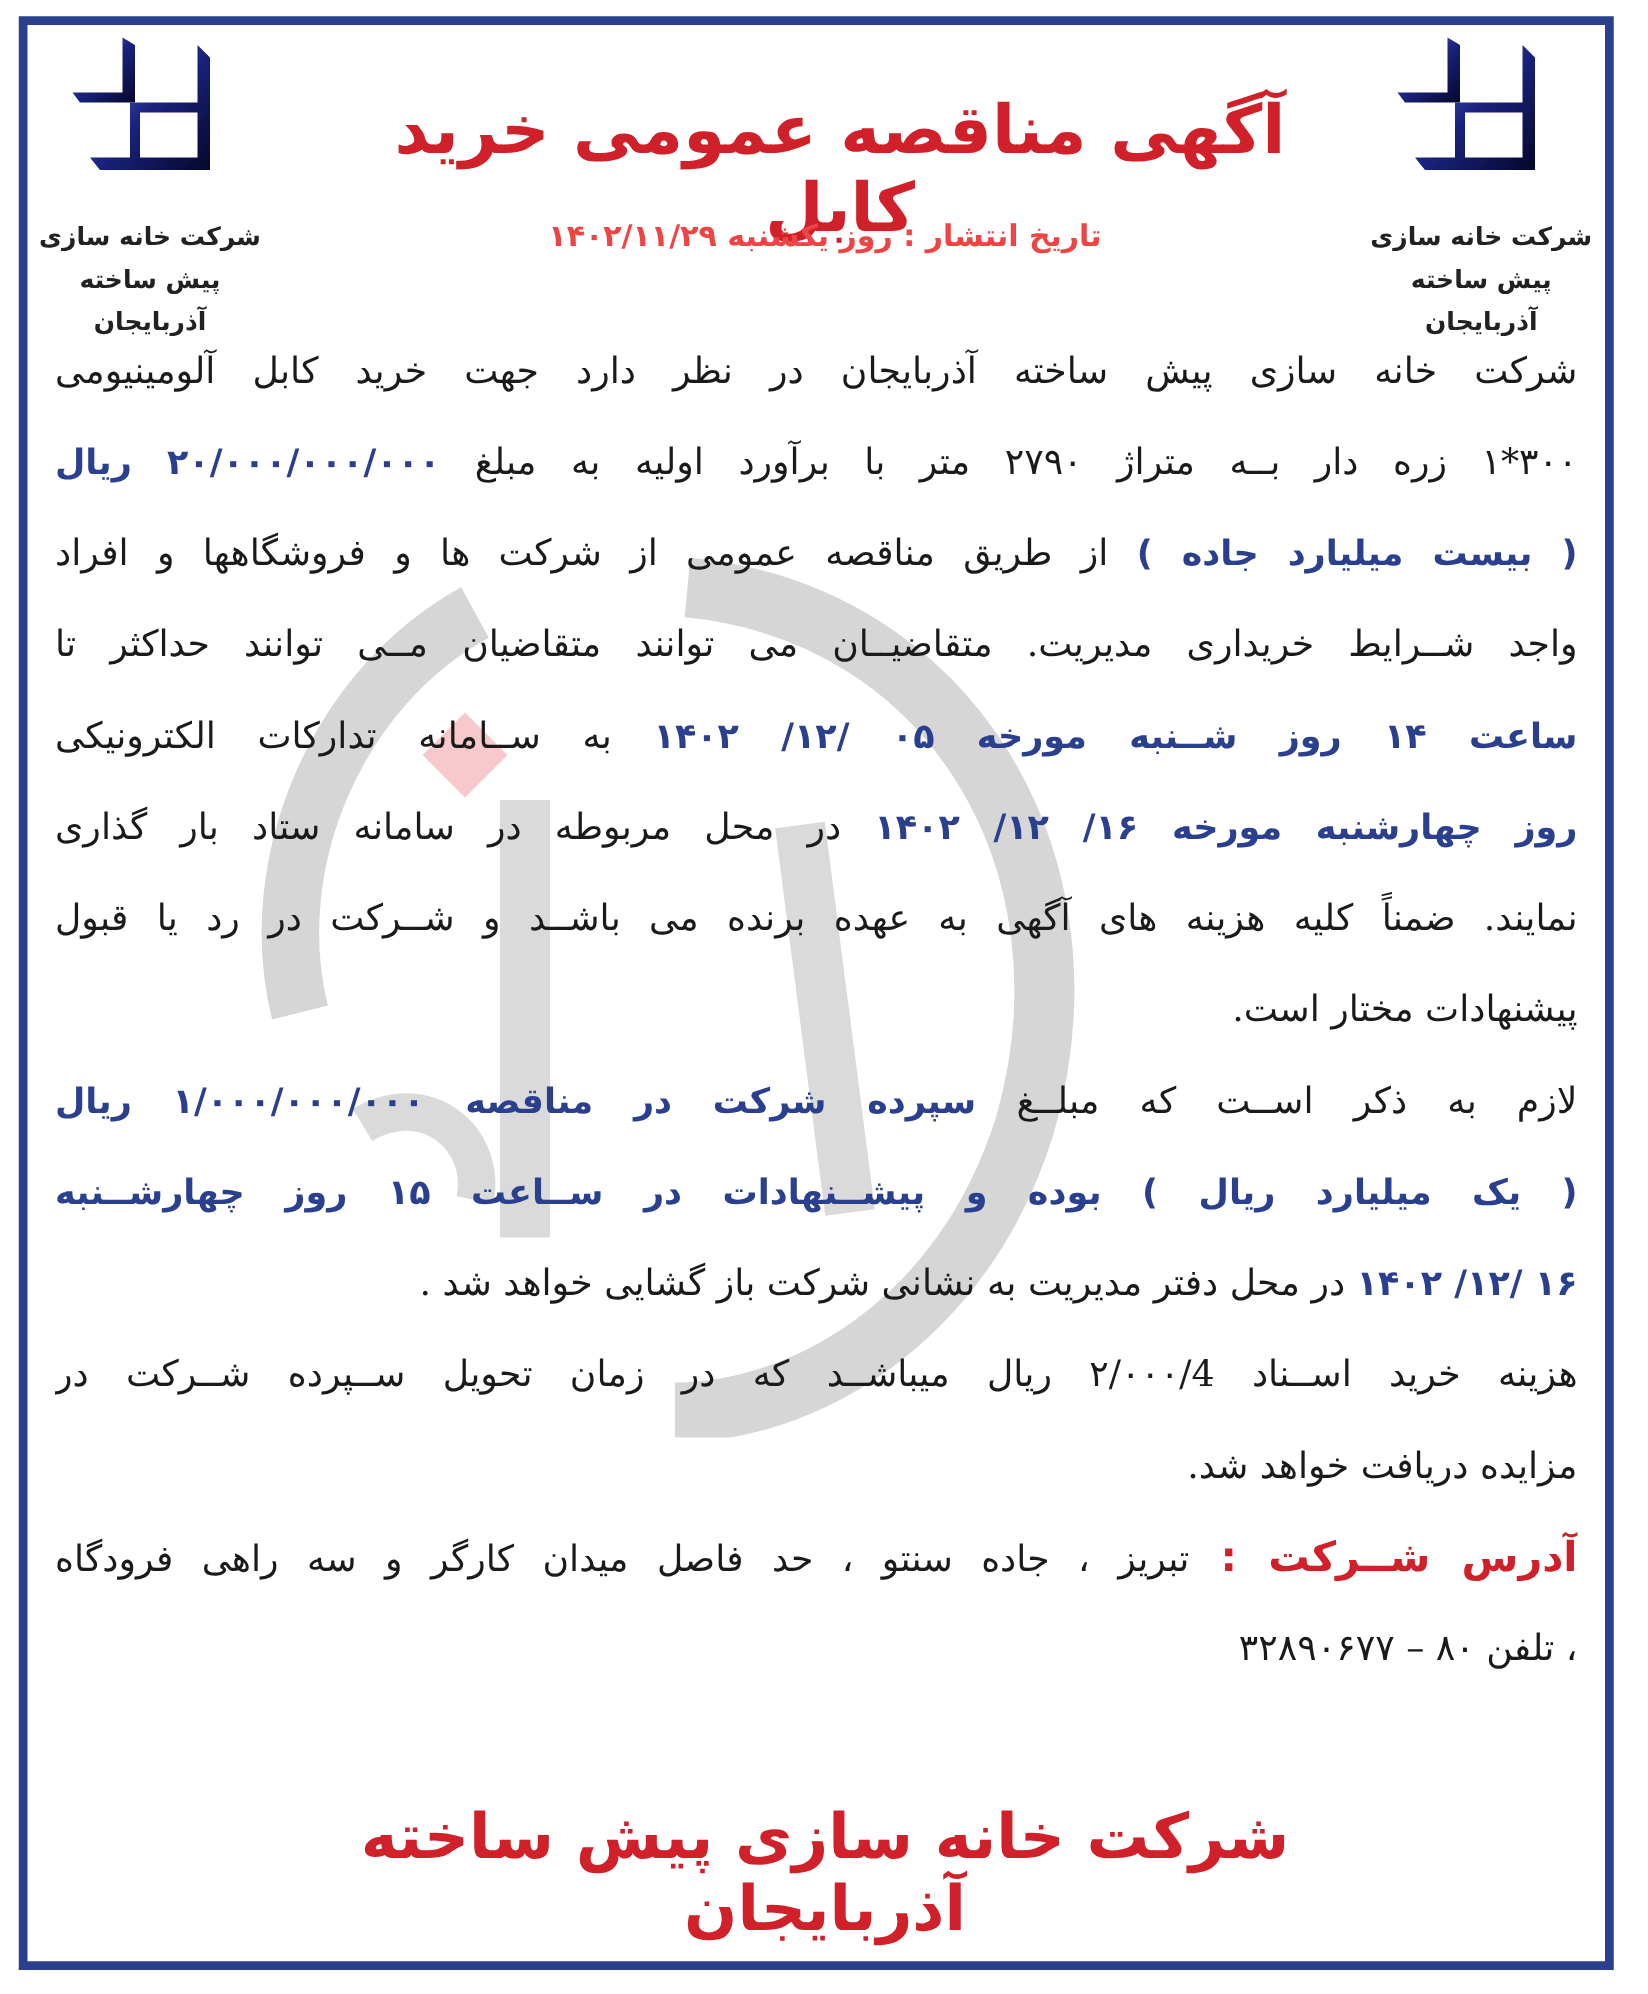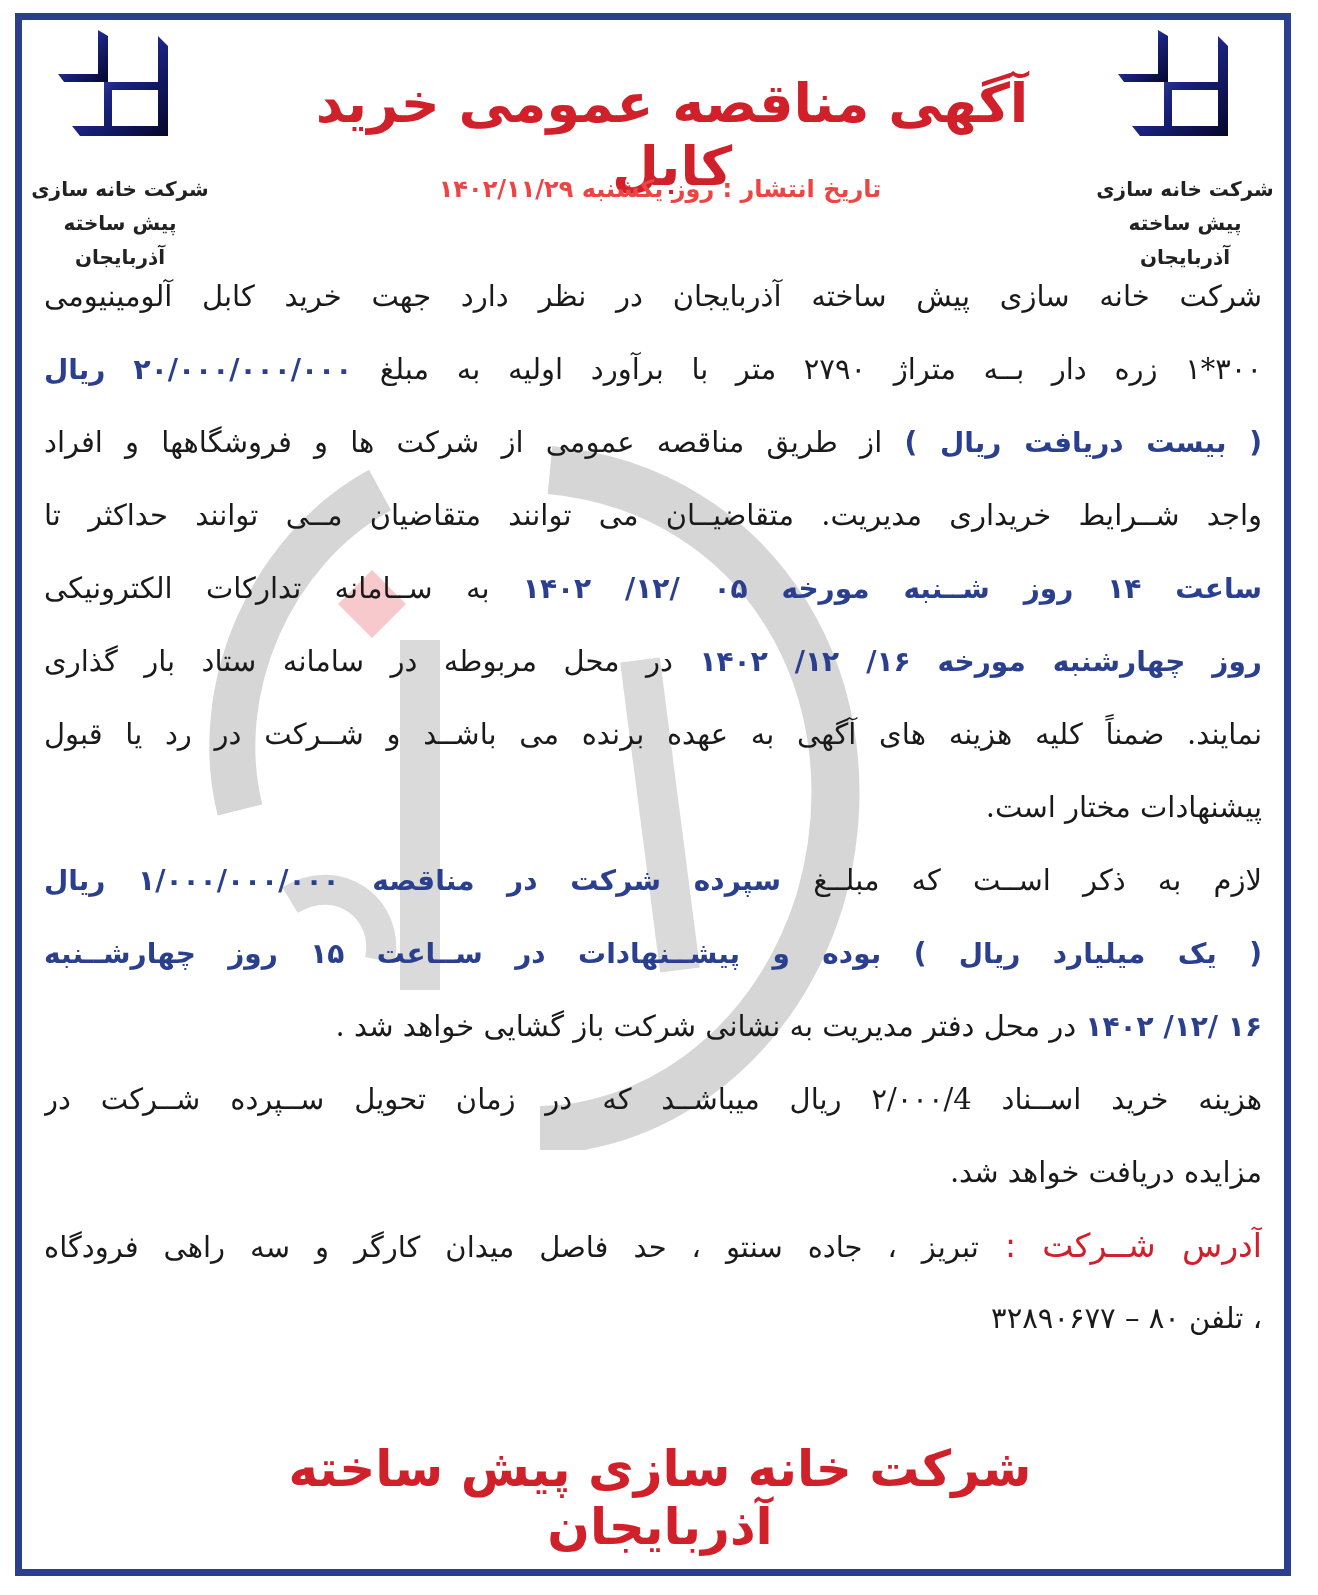--- a/index.html
+++ b/index.html
@@ -11,21 +11,21 @@
   .logo-right { left:1110px; top:22px; }
   .logo-caption { position:absolute; width:200px; text-align:center; font-weight:bold; font-size:20px; line-height:34px; color:#222; direction:rtl; }
   .cap-left { left:20px; top:172px; }
   .cap-right { left:1085px; top:172px; }
   .title { position:absolute; left:280px; top:60px; width:760px; text-align:center; font-family:"DejaVu Sans", sans-serif; font-weight:bold; font-size:54px; color:#d0202a; direction:rtl; letter-spacing:-1px; }
   .pubdate { position:absolute; left:340px; top:175px; width:640px; text-align:center; font-weight:bold; font-size:24px; color:#ef4444; direction:rtl; }
   .body { position:absolute; left:44px; top:260px; width:1218px; direction:rtl; text-align:justify; text-align-last:right; font-family:"DejaVu Serif", serif; font-size:29px; line-height:73px; color:#1a1a1a; }
   .body .line { display:block; white-space:nowrap; text-align:justify; text-align-last:justify; height:73px; overflow:hidden; }
   .body .line.last { text-align-last:right; }
   .hl { color:#2b3f8f; font-family:"DejaVu Sans", sans-serif; font-weight:bold; font-size:28px; }
-  .red { color:#d0202a; font-family:"DejaVu Sans", sans-serif; font-weight:normal; font-size:33px; }
+  .red { color:#d0202a; font-family:"DejaVu Sans", sans-serif; font-weight:bold; font-size:33px; }
   .footer { position:absolute; left:180px; top:1440px; width:960px; text-align:center; font-family:"DejaVu Sans", sans-serif; font-weight:bold; font-size:50px; color:#d0202a; direction:rtl; letter-spacing:-1px; }
 </style>
 </head>
 <body>
 
 <div class="frame"></div>
 
 <svg class="watermark" viewBox="0 0 760 720">
   <path d="M430 40 C 640 60, 760 260, 700 470 C 650 630, 520 700, 420 700" fill="none" stroke="#d6d6d6" stroke-width="48"></path>
   <path d="M260 60 C 150 120, 90 260, 120 380" fill="none" stroke="#d6d6d6" stroke-width="46"></path>
@@ -67,21 +67,21 @@
   <div>شرکت خانه سازی</div>
   <div>پیش ساخته آذربایجان</div>
 </div>
 
 <h1 class="title" style="margin:12px">آگهی مناقصه عمومی خرید کابل</h1>
 <div class="pubdate">تاریخ انتشار : روز  یکشنبه ۱۴۰۲/۱۱/۲۹</div>
 
 <div class="body" id="body-text">
     <span class="line"><span>شرکت خانه سازی پیش ساخته آذربایجان در نظر دارد جهت خرید کابل آلومینیومی</span></span>
     <span class="line"><span>۳۰۰*۱ زره دار بــه متراژ ۲۷۹۰ متر با برآورد اولیه به مبلغ </span><span class="hl">۲۰/۰۰۰/۰۰۰/۰۰۰ ریال</span></span>
-    <span class="line"><span class="hl">( بیست دریافت ریال )</span><span> از طریق مناقصه عمومی از شرکت ها و فروشگاهها و افراد</span></span>
+    <span class="line"><span class="hl">( بیست میلیارد جاده )</span><span> از طریق مناقصه عمومی از شرکت ها و فروشگاهها و افراد</span></span>
     <span class="line"><span>واجد شــرایط خریداری مدیریت. متقاضیــان می توانند متقاضیان مــی توانند حداکثر تا</span></span>
     <span class="line"><span class="hl">ساعت ۱۴ روز شــنبه مورخه ۰۵ /۱۲/ ۱۴۰۲</span><span> به ســامانه تدارکات الکترونیکی</span></span>
     <span class="line"><span class="hl">روز چهارشنبه مورخه ۱۶/ ۱۲/ ۱۴۰۲</span><span> در محل مربوطه در سامانه ستاد بار گذاری</span></span>
     <span class="line"><span>نمایند. ضمناً کلیه هزینه های آگهی به عهده برنده می باشــد و شــرکت در رد یا قبول</span></span>
     <span class="line last"><span>پیشنهادات مختار است.</span></span>
     <span class="line"><span>لازم به ذکر اســت که مبلــغ </span><span class="hl">سپرده شرکت در مناقصه ۱/۰۰۰/۰۰۰/۰۰۰ ریال</span></span>
     <span class="line"><span class="hl">( یک میلیارد ریال ) بوده و پیشــنهادات در ســاعت ۱۵ روز چهارشــنبه</span></span>
     <span class="line last"><span class="hl">۱۶ /۱۲/ ۱۴۰۲</span><span> در محل دفتر مدیریت به نشانی شرکت باز گشایی خواهد شد .</span></span>
     <span class="line"><span>هزینه خرید اســناد ۲/۰۰۰/4 ریال میباشــد که در زمان تحویل ســپرده شــرکت در</span></span>
     <span class="line last"><span>مزایده دریافت خواهد شد.</span></span>

